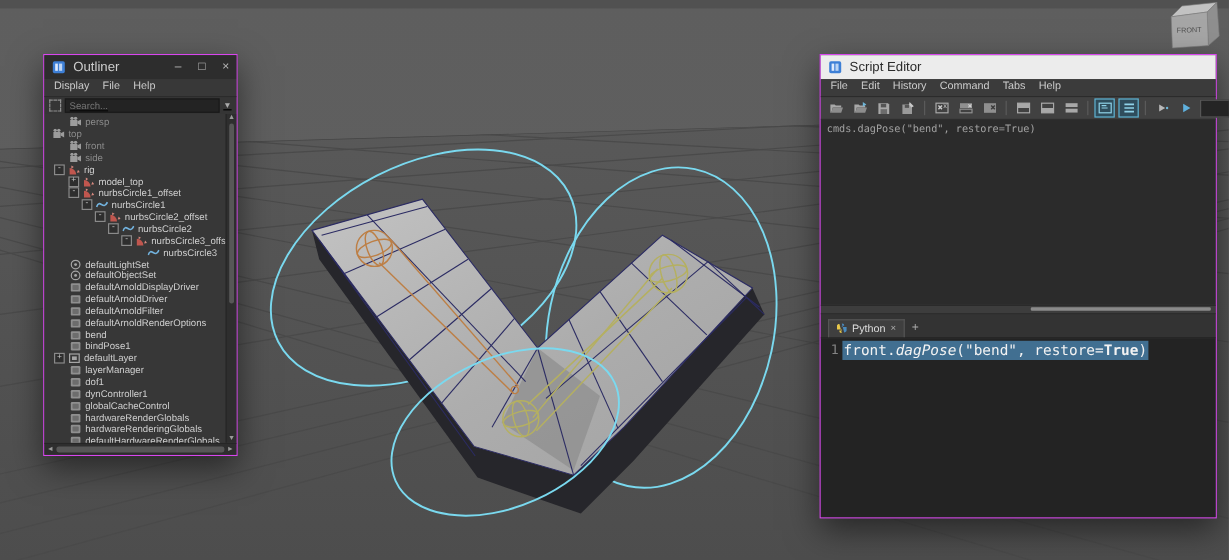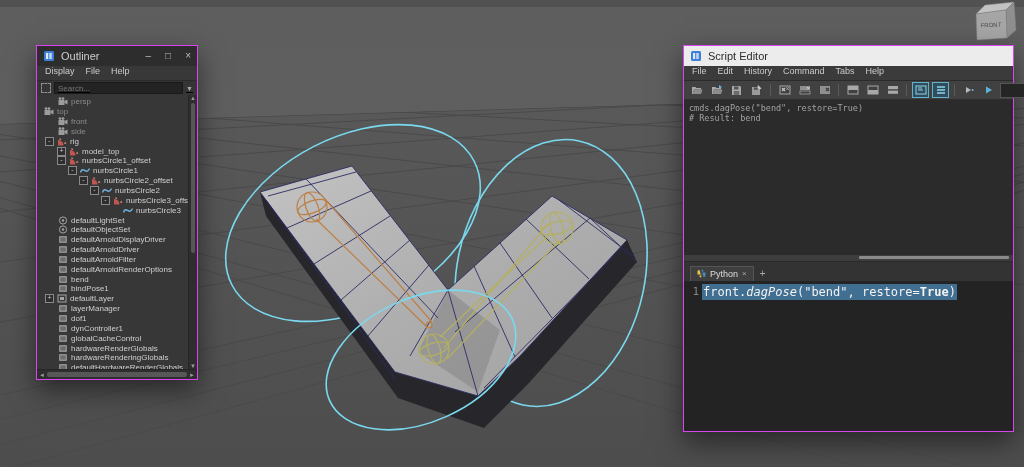--- a/index.html
+++ b/index.html
@@ -606,21 +606,20 @@
       <svg width="10" height="10" viewBox="0 0 10 10">
           <path d="M2,1.5 l6,3.5 -6,3.5 Z" fill="#5fb0dd"></path>
         </svg>
       </span>
     <input class="tb-input searchbox" style="">
 
   </div>
 
   <div class="outpane">
       <div class="out-line">cmds.dagPose("bend", restore=True)</div>
-      <div class="out-line"># Result: bend</div>
     </div>
 
   <div class="splitter">
       <span class="grip"></span>
     </div>
 
   <div class="tabstrip">
     <span class="tab">
       <span class="pyicon">
         <svg width="9" height="9" viewBox="0 0 9 9">

